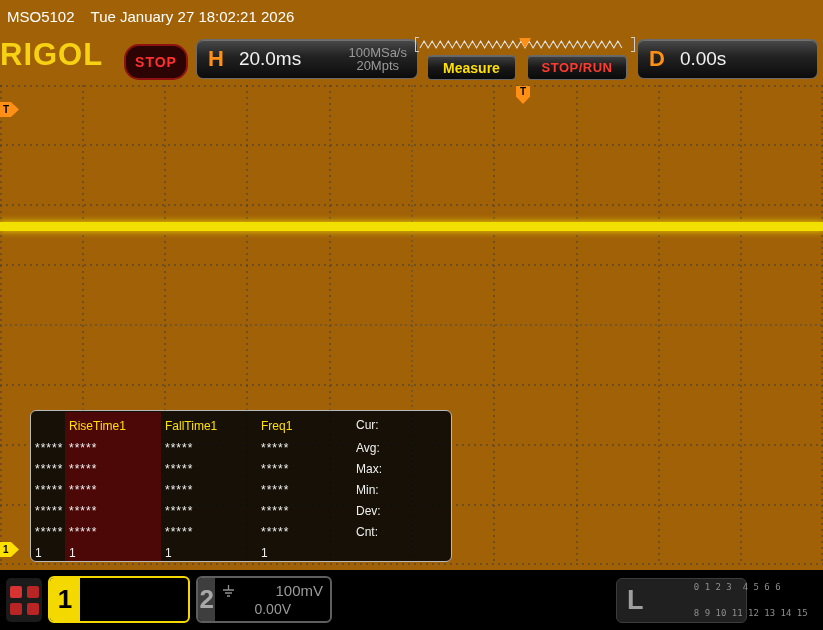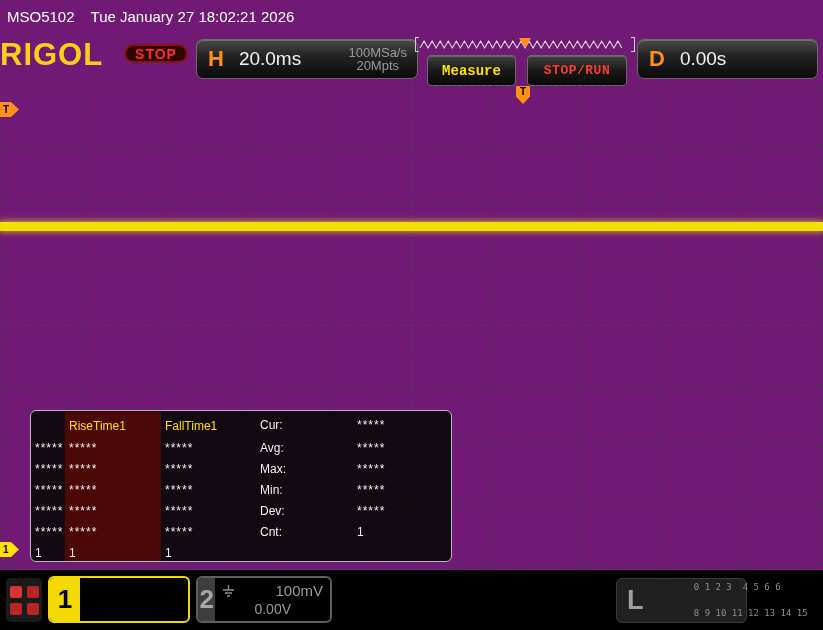--- a/index.html
+++ b/index.html
@@ -1,40 +1,40 @@
 <!DOCTYPE html>
 <html><head>
 <meta charset="utf-8">
 <style>
   * { box-sizing: border-box; margin: 0; padding: 0; }
   html,body { background:#1a1a1a; }
   body { font-family:"Liberation Sans", sans-serif; }
-  #screen { position:relative; width:823px; height:630px; background:#701a75; overflow:hidden; color:#fff; }
+  #screen { position:relative; width:823px; height:630px; background:#a16207; overflow:hidden; color:#fff; }
 
   
   .titlebar { position:absolute; left:0; top:0; width:100%; height:33px; display:flex; align-items:center; gap:16px; padding-left:7px; font-size:15px; color:#fff; }
 
   
   .logo { position:absolute; left:0; top:37px; font-size:31px; font-weight:bold; letter-spacing:1px; color:#f6d213; }
-  .stop-pill { position:absolute; left:124px; top:44px; width:64px; height:19px; border-radius:15px; background:#2d0404; border:2px solid #8e1212; color:#ff3030; font-size:14px; font-weight:bold; letter-spacing:1px; display:flex; align-items:center; justify-content:center; }
+  .stop-pill { position:absolute; left:124px; top:44px; width:64px; height:36px; border-radius:15px; background:#2d0404; border:2px solid #8e1212; color:#ff3030; font-size:14px; font-weight:bold; letter-spacing:1px; display:flex; align-items:center; justify-content:center; }
 
   .iobox { position:absolute; top:39px; height:40px; border-radius:7px; border:1px solid #6a6a6a; background:linear-gradient(180deg,#4a4a4a 0%,#232323 42%,#0b0b0b 100%); box-shadow:inset 0 1px 0 rgba(255,255,255,.22); display:flex; align-items:center; }
   #hbox { left:196px; width:222px; }
   #dbox { left:637px; width:181px; }
   .io-label { font-size:22px; font-weight:bold; color:#ff9015; margin-left:11px; }
   .io-value { font-size:19px; color:#f2f2f2; margin-left:15px; }
   .io-rates { margin-left:auto; margin-right:10px; text-align:center; color:#9a9a9a; font-size:13px; line-height:13px; }
 
   .membar { position:absolute; left:415px; top:36px; width:220px; height:16px; display:flex; align-items:center; }
   .bracket-l { width:4px; height:15px; border:1px solid #cfcfcf; border-right:none; }
   .bracket-r { width:4px; height:15px; border:1px solid #cfcfcf; border-left:none; }
   .membar svg { flex:1; height:13px; }
   .mem-trig { position:absolute; left:104px; top:2px; width:12px; height:10px; background:#ff9015; clip-path:polygon(0 0,100% 0,50% 100%); }
 
-  .hdr-btn { position:absolute; top:55px; height:31px; border-radius:4px; border:1px solid #6a6a6a; background:linear-gradient(180deg,#414141,#181818 50%,#0a0a0a); display:flex; align-items:center; justify-content:center; font-weight:bold; box-shadow:inset 0 1px 0 rgba(255,255,255,.2); cursor:pointer;font-family:Liberation Mono, monospace; }
+  .hdr-btn { position:absolute; top:55px; height:25px; border-radius:4px; border:1px solid #6a6a6a; background:linear-gradient(180deg,#414141,#181818 50%,#0a0a0a); display:flex; align-items:center; justify-content:center; font-weight:bold; box-shadow:inset 0 1px 0 rgba(255,255,255,.2); cursor:pointer; }
   #measure-btn { left:427px; width:89px; color:#ffe000; font-size:14px; }
   #stoprun-btn { left:527px; width:100px; color:#ff3b30; font-size:13px; letter-spacing:.5px; }
 
   
   .graticule { position:absolute; left:0; top:85px; width:823px; height:480px; }
   .graticule svg.grid { position:absolute; left:0; top:0; }
   .waveform { position:absolute; left:0; top:137px; width:100%; height:9px; background:#f2e000; box-shadow:0 0 6px 1px rgba(255,238,0,.65); }
 
   .tag-right { position:absolute; left:0; width:19px; height:15px; color:#000; font-size:10px; font-weight:bold; display:flex; align-items:center; padding-left:3px; clip-path:polygon(0 0,58% 0,100% 50%,58% 100%,0 100%); }
   #trig-level { top:17px; background:#ff9015; }
@@ -147,20 +147,21 @@
     <div id="trig-pos">T</div>
     <div class="tag-right" id="ch1-marker">1</div>
   </div>
 
   <div class="meas-panel">
     <div class="col-highlight"></div>
     <div class="meas-grid">
       <div class="hcell"></div>
       <div class="hcell">RiseTime1</div>
       <div class="hcell">FallTime1</div>
+      <div class="hcell">Freq1</div>
 
       <div class="lcell">Cur:</div>
       <div class="vcell">*****</div>
       <div class="vcell">*****</div>
       <div class="vcell">*****</div>
       <div class="vcell">*****</div>
 
       <div class="lcell">Avg:</div>
       <div class="vcell">*****</div>
       <div class="vcell">*****</div>

